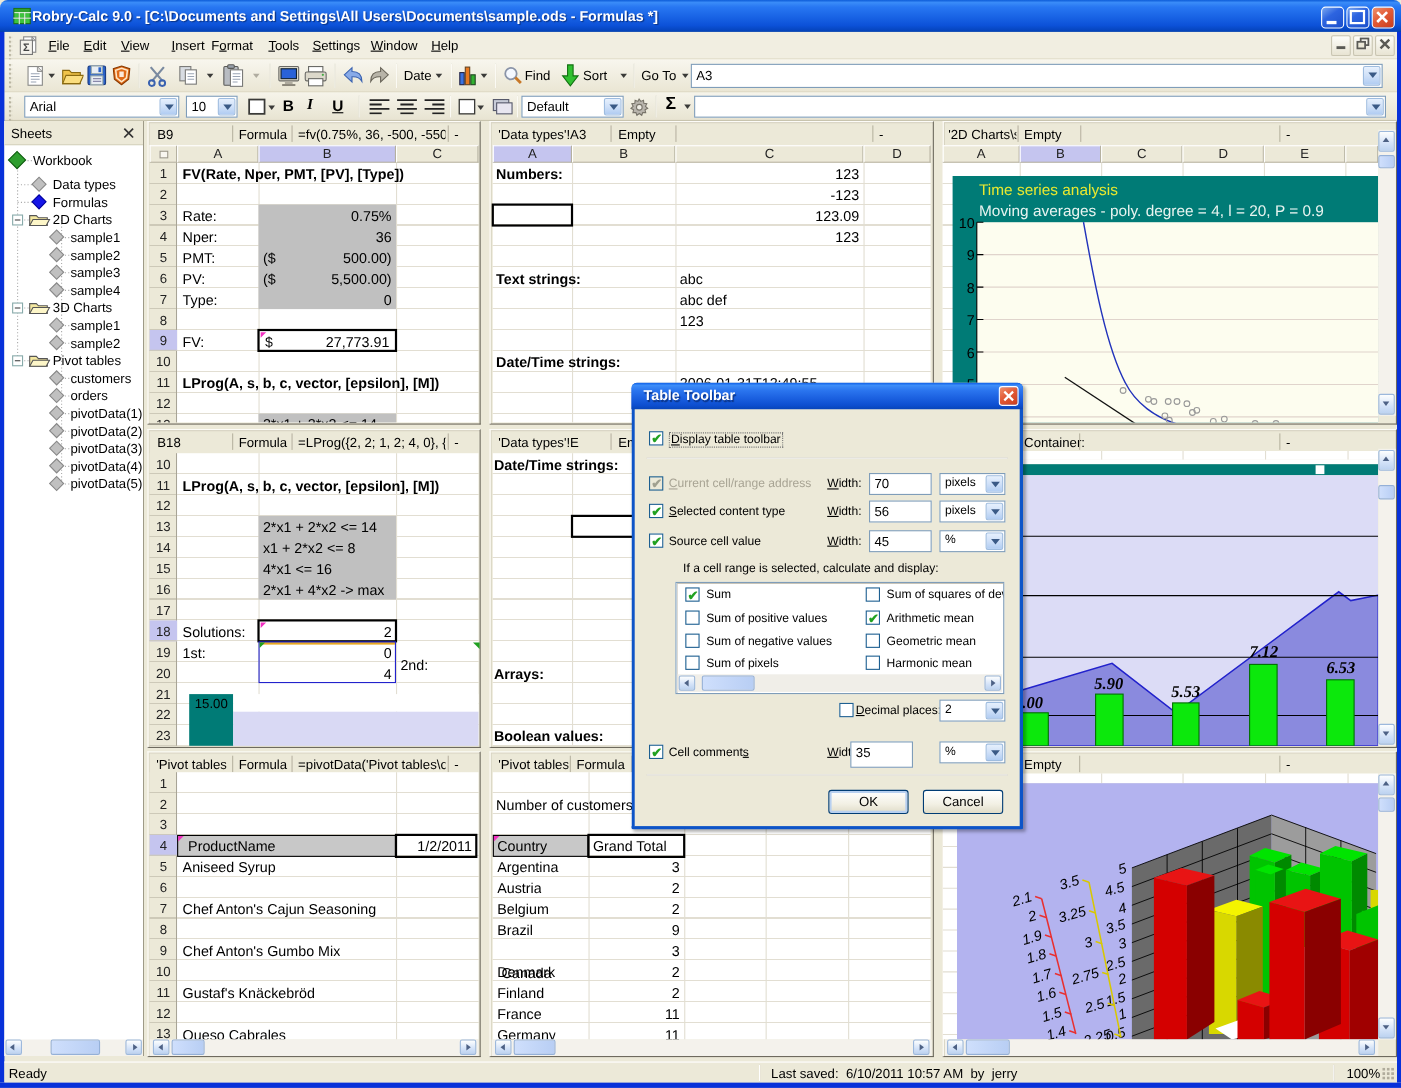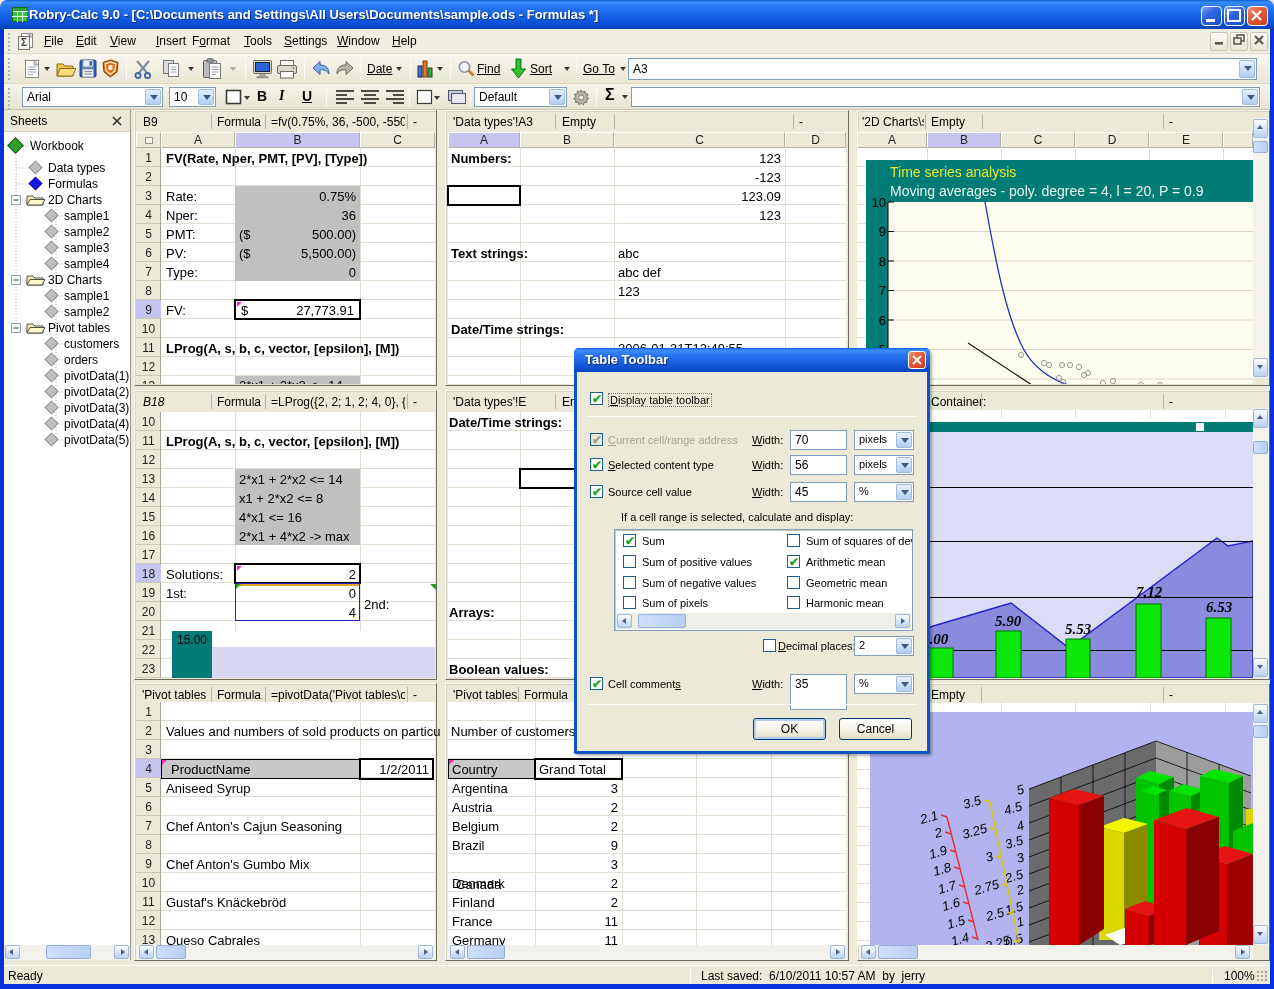--- a/index.html
+++ b/index.html
@@ -21,21 +21,21 @@
 
 #menubar{left:4px;top:29px;width:1266px;height:25px;background:#f1eee1;border-bottom:1px solid #e0dcc8;}
 .mitem{top:5px;font-size:12px;color:#000;}
 .mu{text-decoration:underline;}
 .mdibtn{top:3px;width:18px;height:19px;background:linear-gradient(180deg,#fdfdf9,#e8e4d3);border:1px solid #c9c5b2;border-radius:2px;color:#5a5a55;font-size:11px;text-align:center;line-height:17px;}
 
 #tb1{left:4px;top:54px;width:1266px;height:30px;background:linear-gradient(180deg,#f8f6ee,#eae6d4);border-bottom:1px solid #ddd8c2;}
 #tb2{left:4px;top:84px;width:1266px;height:26px;background:linear-gradient(180deg,#f6f4ea,#e8e4d2);border-bottom:1px solid #c8c4ae;}
 .grip{top:4px;width:3px;height:22px;background-image:radial-gradient(circle at 1px 1px,#b8b4a0 1px,transparent 1.2px);background-size:3px 4px;}
 .tsep{width:1px;background:#c9c5b0;border-right:1px solid #fbfaf4;}
-.tlabel{font-size:12px;color:#000;text-decoration:underline;}
+.tlabel{font-size:12px;color:#000;}
 .darr{width:0;height:0;border-left:3px solid transparent;border-right:3px solid transparent;border-top:4px solid #3a3a38;}
 .darrg{border-top-color:#b0aca0;}
 .combo{background:#fff;border:1px solid #7f9db9;}
 .cbtn{position:absolute;right:1px;top:1px;bottom:1px;width:16px;border-radius:2px;
 background:linear-gradient(180deg,#e6f0fd 0%,#cfe0f8 50%,#b0ccf2 100%);border:1px solid #9ebcdf;}
 .cbtn:after{content:"";position:absolute;left:4px;top:5px;width:0;height:0;border-left:4px solid transparent;border-right:4px solid transparent;border-top:5px solid #3a5a86;}
 .ctext{position:absolute;left:4px;top:2px;font-size:12px;color:#000;white-space:nowrap;}
 
 #sheets{left:4px;top:110px;width:127px;height:850px;background:#fff;border-right:1px solid #9e9a87;}
 #sheetshdr{left:0px;top:0px;width:126px;height:22px;background:#ece9d8;font-size:12px;border-bottom:1px solid #d8d4c0;}
@@ -616,21 +616,21 @@
  <div class="sb" style="left:1253px;top:118px;width:16px;height:260px;">
    <div class="sbtn" style="left:0px;top:1px;width:15px;height:19px;"></div>
    <div class="arr" style="left:4px;top:7px;border-left:3.5px solid transparent;border-right:3.5px solid transparent;border-bottom:4.5px solid #4d6185;"></div>
    <div class="sthumb" style="left:0px;top:23px;width:15px;height:12px;"></div>
    <div class="sbtn" style="left:0px;top:240px;width:15px;height:19px;"></div>
    <div class="arr" style="left:4px;top:247px;border-left:3.5px solid transparent;border-right:3.5px solid transparent;border-top:4.5px solid #4d6185;"></div>
  </div>
 
  <div class="abs win" style="left:134px;top:390px;width:303px;height:290px;">
   <div class="infobar">
-    <span class="iseg" style="left:6px;font-style:italic;">B18</span>
+    <span class="iseg" style="left:6px;">B18</span>
     <div class="isep" style="left:74px;"></div>
     <span class="iseg" style="left:80px;">Formula</span>
     <div class="isep" style="left:128px;"></div>
     <span class="iseg" style="left:134px;max-width:134px;overflow:hidden;">=LProg({2, 2; 1, 2; 4, 0}, {1; 1; 1}</span>
     <div class="isep" style="left:270px;"></div>
     <span class="iseg" style="left:276px;">-</span>
   </div>
  </div>
  <div class="abs rowhdr" style="left:136px;top:412px;width:25px;height:266px;"></div>
  <div class="abs gridbg" style="left:161px;top:412px;width:274px;height:266px;"></div>
@@ -764,21 +764,20 @@
  <div class="abs rn rsel" style="left:136px;top:759px;">4</div>
  <div class="abs rn" style="left:136px;top:778px;">5</div>
  <div class="abs rn" style="left:136px;top:797px;">6</div>
  <div class="abs rn" style="left:136px;top:816px;">7</div>
  <div class="abs rn" style="left:136px;top:835px;">8</div>
  <div class="abs rn" style="left:136px;top:854px;">9</div>
  <div class="abs rn" style="left:136px;top:873px;">10</div>
  <div class="abs rn" style="left:136px;top:892px;">11</div>
  <div class="abs rn" style="left:136px;top:911px;">12</div>
  <div class="abs rn" style="left:136px;top:930px;">13</div>
- <div class="abs c" style="left:166px;top:724px;">Values and numbers of sold products on particu</div>
  <div class="abs" style="left:161px;top:759px;width:199px;height:20px;background:#c8c8c8;border:1px solid #000;"></div>
  <div class="abs c" style="left:171px;top:762px;">ProductName</div>
  <div class="abs" style="left:162px;top:760px;width:0;height:0;border-left:5px solid #f030c0;border-bottom:5px solid transparent;"></div>
  <div class="abs selcell" style="left:359px;top:758px;width:75px;height:22px;"></div>
  <div class="abs c r" style="left:362px;top:762px;width:67px;">1/2/2011</div>
  <div class="abs c" style="left:166px;top:781px;">Aniseed Syrup</div>
  <div class="abs c" style="left:166px;top:819px;">Chef Anton's Cajun Seasoning</div>
  <div class="abs c" style="left:166px;top:857px;">Chef Anton's Gumbo Mix</div>
  <div class="abs c" style="left:166px;top:895px;">Gustaf's Knäckebröd</div>
  <div class="abs c" style="left:166px;top:933px;height:12px;">Queso Cabrales</div>
@@ -1089,21 +1088,21 @@
   <div class="abs combo" style="left:277px;top:288px;width:60px;height:20px;">
         <span class="ctext" style="font-size:11px;">2</span>
         <div class="cbtn"></div>
       </div>
 
   <div class="cb" style="left:13px;top:329px;">
         <span class="check">✔</span>
       </div>
   <span class="abs dtext" style="left:31px;top:330px;">Cell comment<u>s</u></span>
   <span class="abs dtext" style="left:175px;top:330px;"><u>W</u>idth:</span>
-  <div class="inp" style="left:213px;top:326px;width:57px;height:36px;">35</div>
+  <div class="inp" style="left:196px;top:326px;width:57px;height:24px;">35</div>
   <div class="abs combo" style="left:277px;top:326px;width:60px;height:20px;">
         <span class="ctext" style="font-size:11px;">%</span>
         <div class="cbtn"></div>
       </div>
   <div class="abs" style="left:11px;top:356px;width:328px;height:1px;background:#aca899;border-bottom:1px solid #fff;"></div>
   <div class="btn" style="left:176px;top:370px;width:73px;box-shadow:0 0 0 2px #b8d0f0 inset;">OK</div>
   <div class="btn" style="left:262px;top:370px;width:73px;">Cancel</div>
  </div>
  <div class="abs" id="statusbar">
    <span class="abs" style="left:4px;top:3px;">Ready</span>

